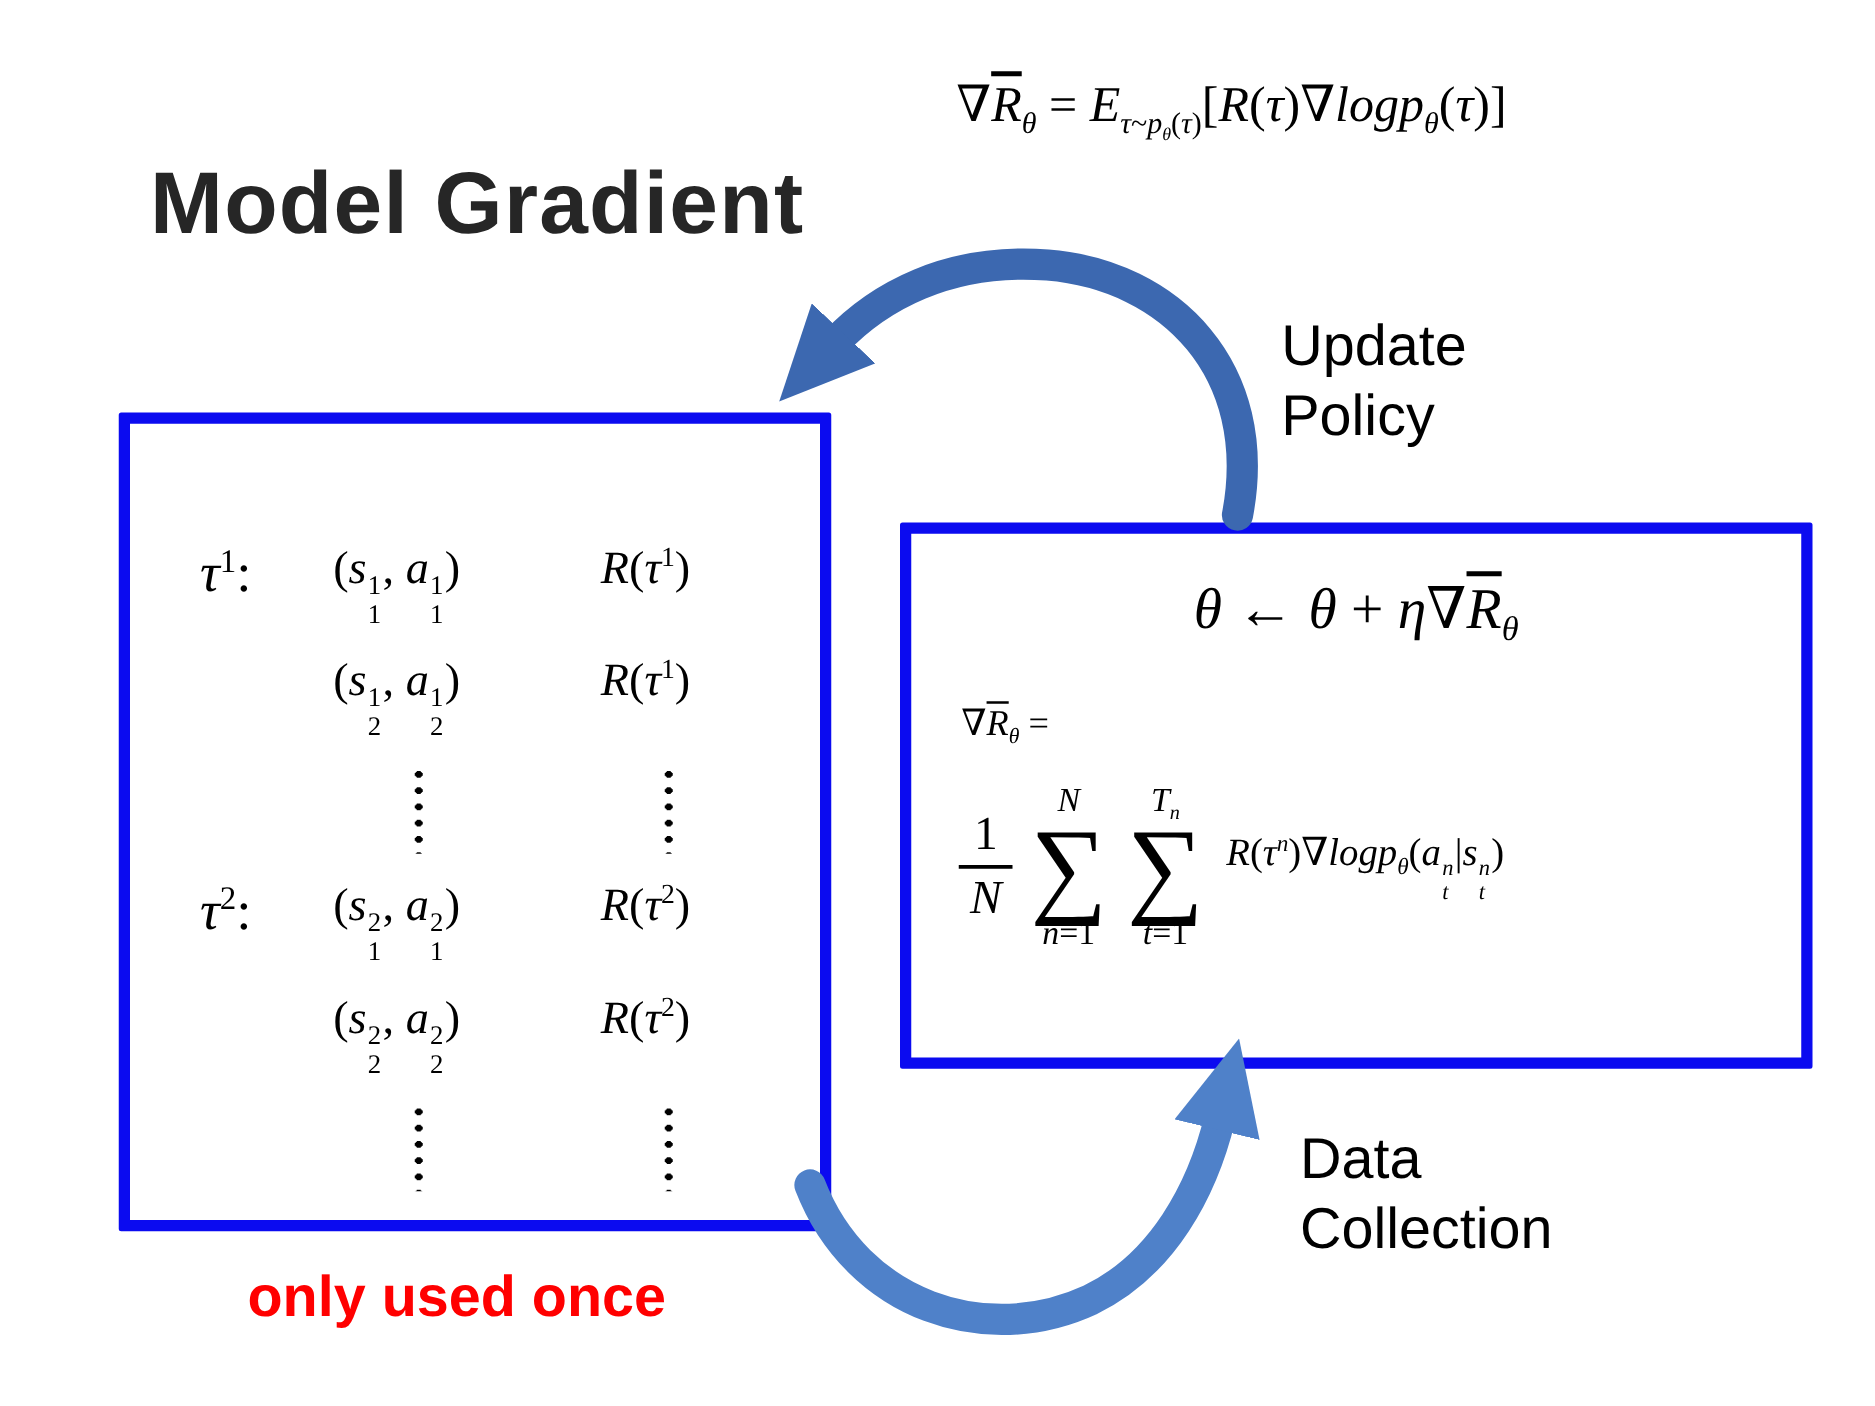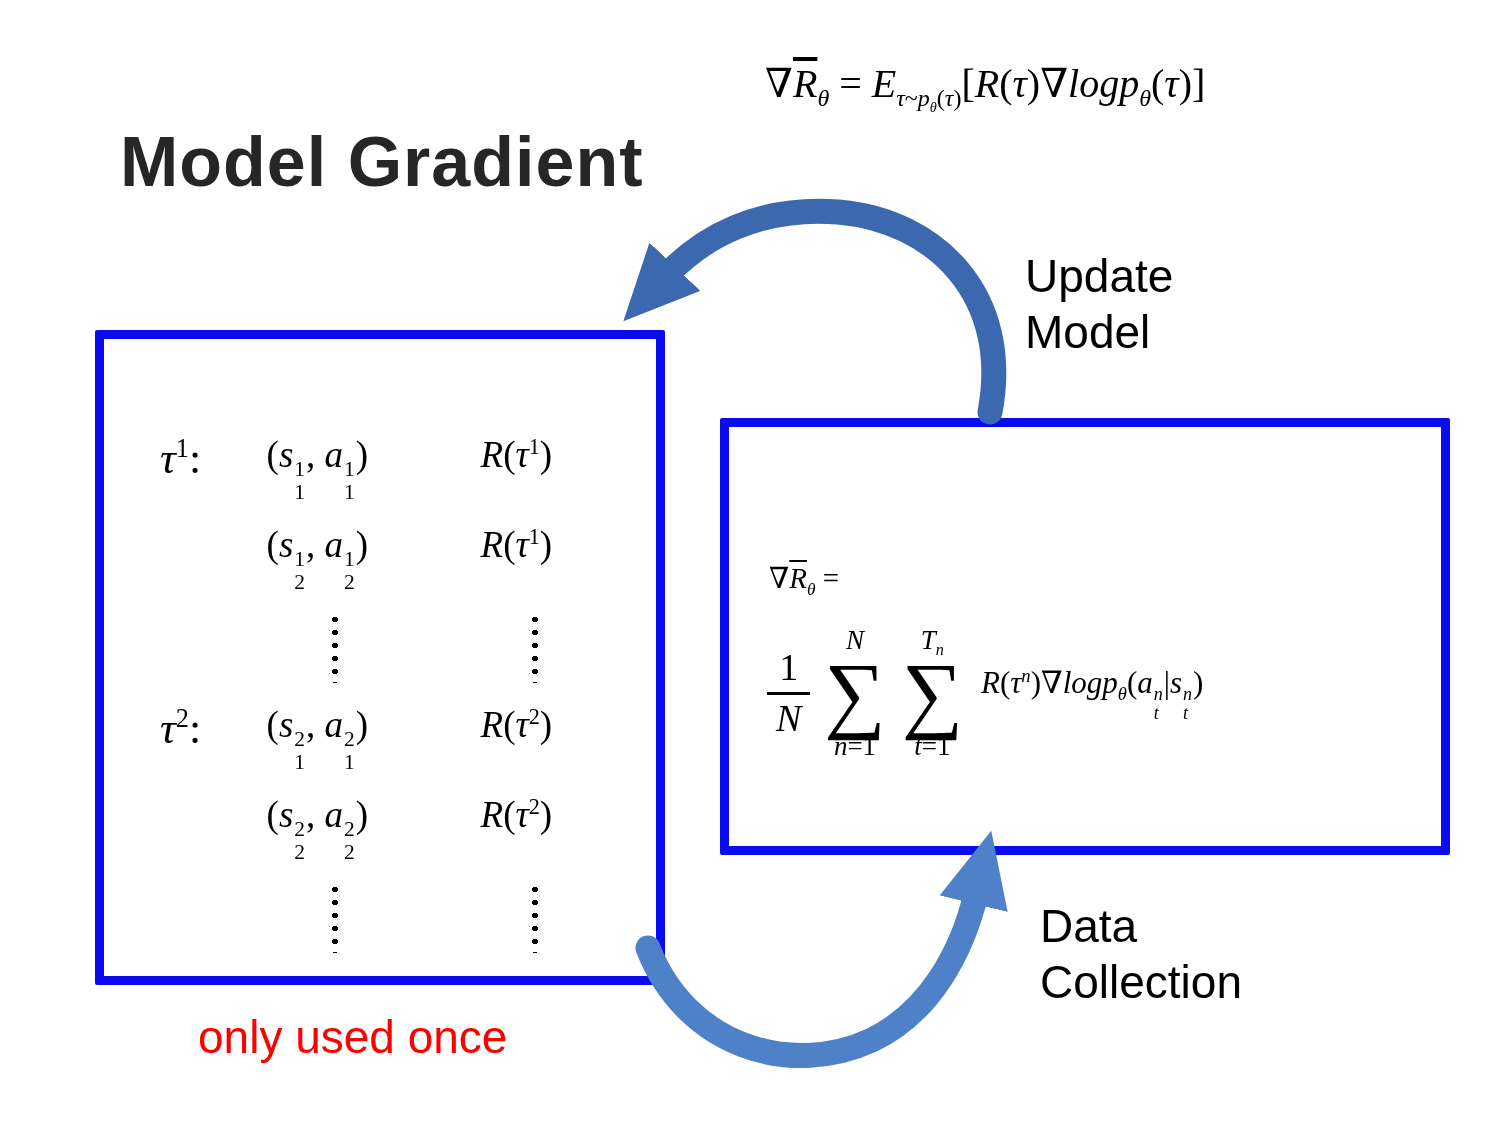--- a/index.html
+++ b/index.html
@@ -63,21 +63,21 @@
   .frac .bot{border-top:3px solid #000;padding:3px 9px 0}
   .sum{display:inline-flex;flex-direction:column;align-items:center;line-height:1}
   .sum .lim{font-size:27px;line-height:1.15}
   .sigma{font-size:86px;line-height:0.82;font-style:normal;padding:2px 2px}
   .rhs{font-size:31px;margin-left:4px;white-space:nowrap}
 
   
   .flow-label{font-size:46px;line-height:1.22;white-space:pre-line;z-index:4}
   .update-label{left:1025px;top:248px}
   .data-label{left:1040px;top:898px}
-  .warning{left:198px;top:1010px;font-size:46px;font-weight:normal;color:var(--warning-red);z-index:4}
+  .warning{left:198px;top:1010px;font-size:46px;font-weight:bold;color:var(--warning-red);z-index:4}
 
   
   .arrows{position:absolute;left:0;top:0;width:1500px;height:1125px;z-index:3;pointer-events:none}
 </style>
 </head>
 <body>
 
 <h1 class="abs slide-title">Model Gradient</h1>
 
 <div class="abs top-formula math">∇<span class="bar"><i>R</i></span><sub><i>θ</i></sub> = <i>E</i><sub><i>τ</i>~<i>p</i><sub><i>θ</i></sub>(<i>τ</i>)</sub>[<i>R</i>(<i>τ</i>)∇<i>logp</i><sub><i>θ</i></sub>(<i>τ</i>)]</div>
@@ -148,20 +148,21 @@
     </div>
     <div class="lrow">
       <div class="c-label"></div>
       <div class="c-pair"><span class="vdots"></span></div>
       <div class="c-reward"><span class="vdots"></span></div>
     </div>
   </div>
 </div>
 
 <div class="abs box right-box">
+  <div class="update-rule math"><i>θ</i> ← <i>θ</i> + <i>η</i>∇<span class="bar"><i>R</i></span><sub><i>θ</i></sub></div>
   <div class="grad-lhs math">∇<span class="bar"><i>R</i></span><sub><i>θ</i></sub> =</div>
   <div class="sum-row">
     <span class="frac math">
       <span class="top">1</span>
       <span class="bot"><i>N</i></span>
     </span>
     <span class="sum math">
       <span class="lim"><i>N</i></span>
       <span class="sigma">∑</span>
       <span class="lim"><i>n</i>=1</span>
@@ -175,17 +176,17 @@
           <span class="t"><i>n</i></span>
           <span class="b"><i>t</i></span>
         </span>|<i>s</i><span class="ss">
           <span class="t"><i>n</i></span>
           <span class="b"><i>t</i></span>
         </span>)</span>
   </div>
 </div>
 
 <div class="abs flow-label update-label">Update
-Model</div>
+Policy</div>
 <div class="abs flow-label data-label">Data
 Collection</div>
 
 <div class="abs warning">only used once</div>
 
 </body></html>

